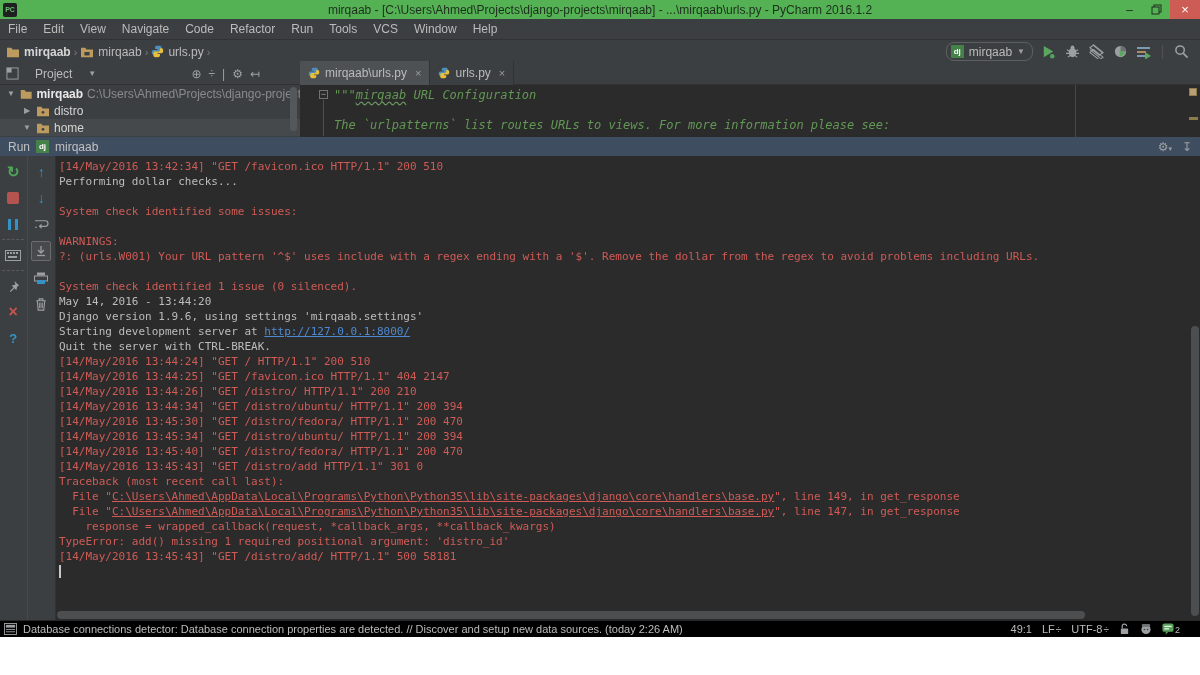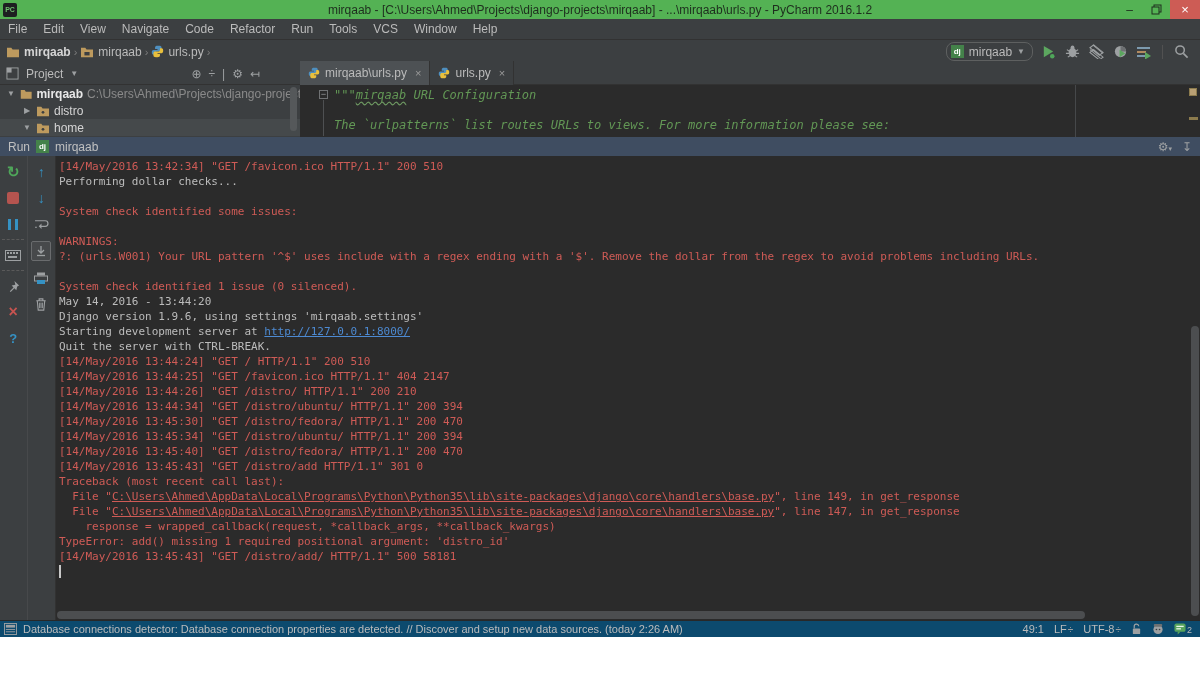--- a/index.html
+++ b/index.html
@@ -25,21 +25,21 @@
   .crumb.first .lbl{font-weight:bold;color:#d5d5d5}
   .crumb-sep{color:#7d7d7d;margin-right:3px;font-size:11px}
   .nav-right{margin-left:auto;display:flex;align-items:center;gap:6px;padding-right:10px}
   .run-combo{display:flex;align-items:center;gap:5px;border:1px solid #5e6060;border-radius:8px;height:19px;padding:0 7px 0 4px;cursor:pointer;color:#bbbbbb}
   .dj-badge{width:13px;height:13px;background:#44824a;border-radius:0;color:#ffffff;font-weight:bold;font-size:8px;display:flex;align-items:center;justify-content:center}
   .tb-icon{width:18px;height:18px;display:flex;align-items:center;justify-content:center;cursor:pointer}
   .v-sep{width:1px;height:14px;background:#515151;margin:0 3px}
 
   
   .row-tabs{height:22px;display:flex;flex:0 0 auto;background:#3c3f41;border-bottom:1px solid #323232}
-  .project-header{width:300px;flex:0 0 auto;display:flex;align-items:center;font-size:12px;color:#bbbbbb;padding-left:6px;gap:7px}
+  .project-header{width:300px;flex:0 0 auto;display:flex;align-items:center;font-size:12px;color:#bbbbbb;padding-left:6px;gap:16px}
   .ph-icons{margin-left:auto;display:flex;align-items:center;gap:7px;margin-right:40px;color:#9da0a2;font-size:12px}
   .ph-icons span{cursor:pointer}
   .tabs{display:flex;align-items:flex-end;height:22px}
   .tab{display:flex;align-items:center;gap:5px;height:22px;padding:12px 8px;font-size:12px;color:#bbbbbb;background:#3c3f41;border-right:1px solid #323232;cursor:pointer}
   .tab.active{background:#4d5154}
   .tab .x{color:#9a9a9a;font-size:11px;margin-left:3px}
 
   
   .main{height:52px;display:flex;flex:0 0 auto}
   .project-tree{width:300px;flex:0 0 auto;background:#3c3f41;position:relative;overflow:hidden;font-size:12px;color:#bbbbbb}
@@ -83,21 +83,21 @@
   .con-line{font-family:"DejaVu Sans Mono",monospace;font-size:11px;line-height:15px;min-height:15px;white-space:pre;color:#bcbcbc}
   .con-line.err{color:#cf5b56}
   .con-link{text-decoration:underline;cursor:pointer}
   .con-link.blue{color:#4d8ad2}
   .con-link.red{color:#cf5b56}
   .caret{width:2px;height:13px;background:#c8c8c8;margin-top:1px}
   .v-thumb{position:absolute;right:1px;top:170px;width:8px;height:290px;background:#4c4e50;border-radius:4px}
   .h-thumb{position:absolute;left:57px;right:115px;bottom:1px;height:8px;background:#4c4e50;border-radius:4px}
 
   
-  .statusbar{height:17px;background:#0c4a6e;border-top:1px solid #282828;display:flex;align-items:center;font-size:11px;color:#bbbbbb;flex:0 0 auto;padding:0 8px 0 4px}
+  .statusbar{height:17px;background:#000000;border-top:1px solid #282828;display:flex;align-items:center;font-size:11px;color:#bbbbbb;flex:0 0 auto;padding:0 20px 0 4px}
   .sb-left{display:flex;align-items:center;gap:6px;min-width:0}
   .sb-msg{white-space:nowrap;overflow:hidden;cursor:pointer}
   .sb-right{margin-left:auto;display:flex;align-items:center;gap:10px}
   .sb-item{display:flex;align-items:center;gap:1px;cursor:pointer;white-space:nowrap}
   .updown{color:#9da0a2;font-size:10px}
   .balloon-wrap{display:flex;align-items:flex-end;cursor:pointer}
   .balloon-count{font-size:9px;color:#bbbbbb;margin-left:1px}
   svg{display:block}
 </style>
 </head>

